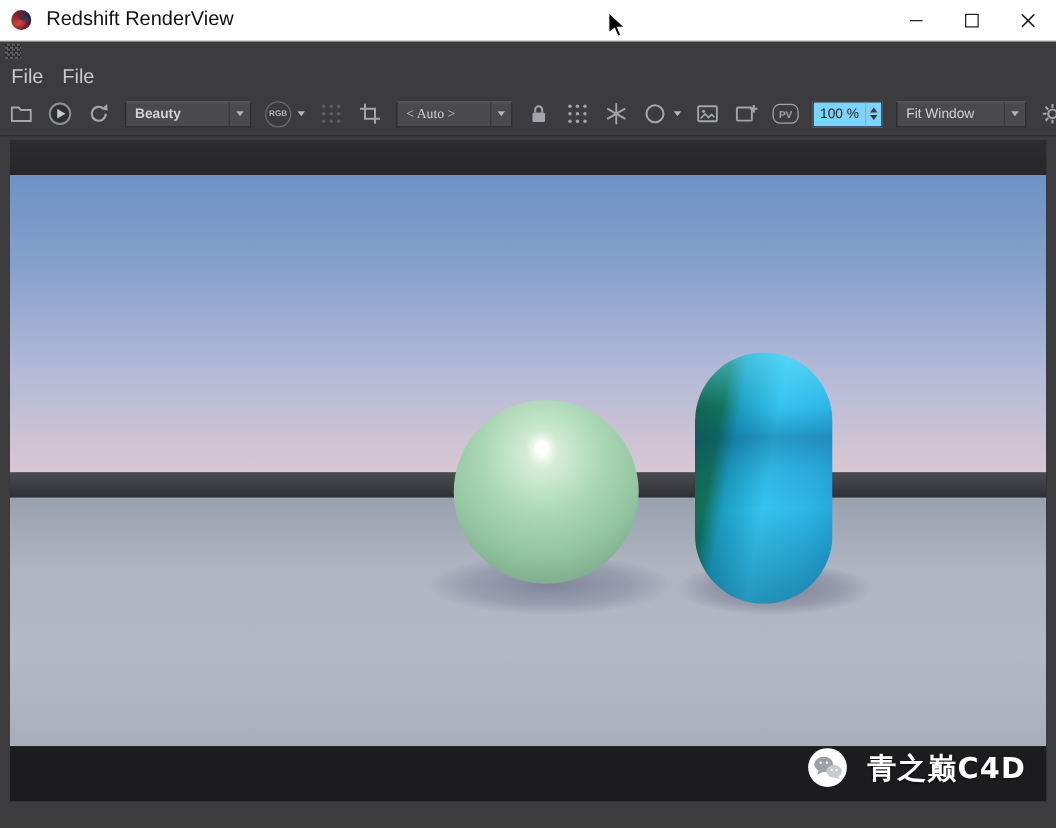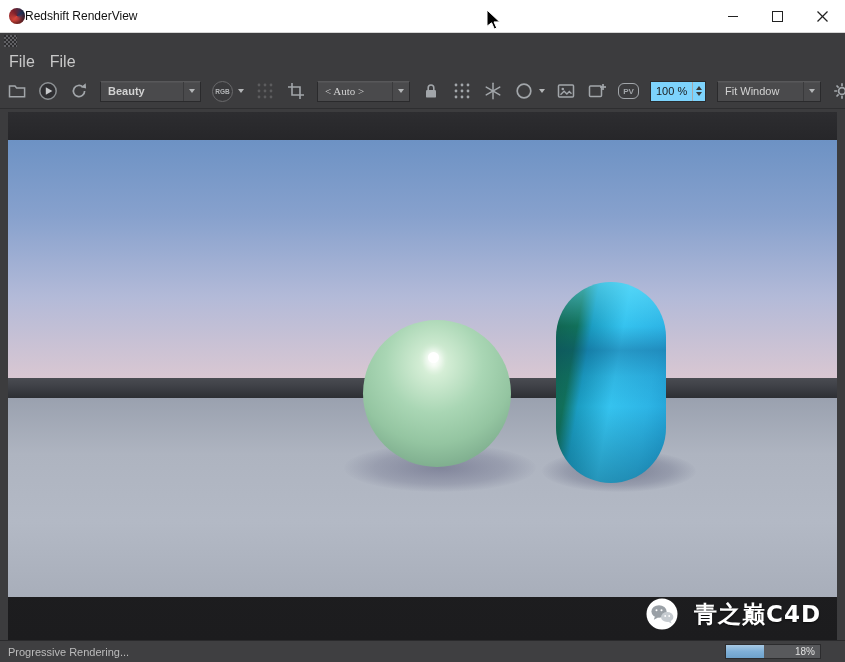--- a/index.html
+++ b/index.html
@@ -12,21 +12,21 @@
   .titlebar {
     position:absolute; top:0; left:0; right:0; height:32px;
     background:#ffffff; display:flex; align-items:center;
     border-bottom:1px solid #d6d6d6; z-index:40;
   }
   .rs-logo {
     width:16px; height:16px; border-radius:50%; margin-left:9px; flex:0 0 auto;
     background:conic-gradient(from 220deg at 50% 50%, #d8453a, #7a1f2b 30%, #23365e 55%, #b33a3c 80%, #d8453a);
     box-shadow:inset -2px -2px 3px rgba(0,0,0,.45);
   }
-  .title-text { font-size:12px; color:#111; margin-left:0; }
+  .title-text { font-size:16px; color:#111; margin-left:12px; }
   .win-controls { margin-left:auto; display:flex; height:100%; }
   .win-btn { width:45px; height:100%; display:flex; align-items:center; justify-content:center; cursor:default; }
   .s-min { width:10px; height:1px; background:#222; display:block; }
   .s-max { width:9px; height:9px; border:1px solid #222; display:block; }
   
   .app { position:absolute; top:32px; left:0; right:0; bottom:0; background:#3c3c3e; }
   .grip {
     position:absolute; top:3px; left:4px; width:13px; height:12px;
     background:repeating-conic-gradient(#606064 0% 25%, #2c2c2e 0% 50%) 0 0/4px 4px;
   }
@@ -328,20 +328,13 @@
         <circle cx="15.5" cy="12.2" r="1" fill="#ffffff"></circle>
         <ellipse cx="21.2" cy="19" rx="6.2" ry="5.1" fill="#c6cbd0"></ellipse>
         <polygon points="24.4,22.6 25.6,25.6 21.6,23.6" fill="#c6cbd0"></polygon>
         <circle cx="19.2" cy="18" r="0.9" fill="#ffffff"></circle>
         <circle cx="23.2" cy="18" r="0.9" fill="#ffffff"></circle>
       </svg>
       <span class="watermark-text">青之巅C4D</span>
     </div>
   </div>
 
-  <div class="statusbar">
-    <span class="status-text">Progressive Rendering...</span>
-    <div class="progress">
-      <div class="progress-fill" style="width: 40%;"></div>
-      <span class="progress-label">18%</span>
-    </div>
-  </div>
 </div>
 
 </body></html>

